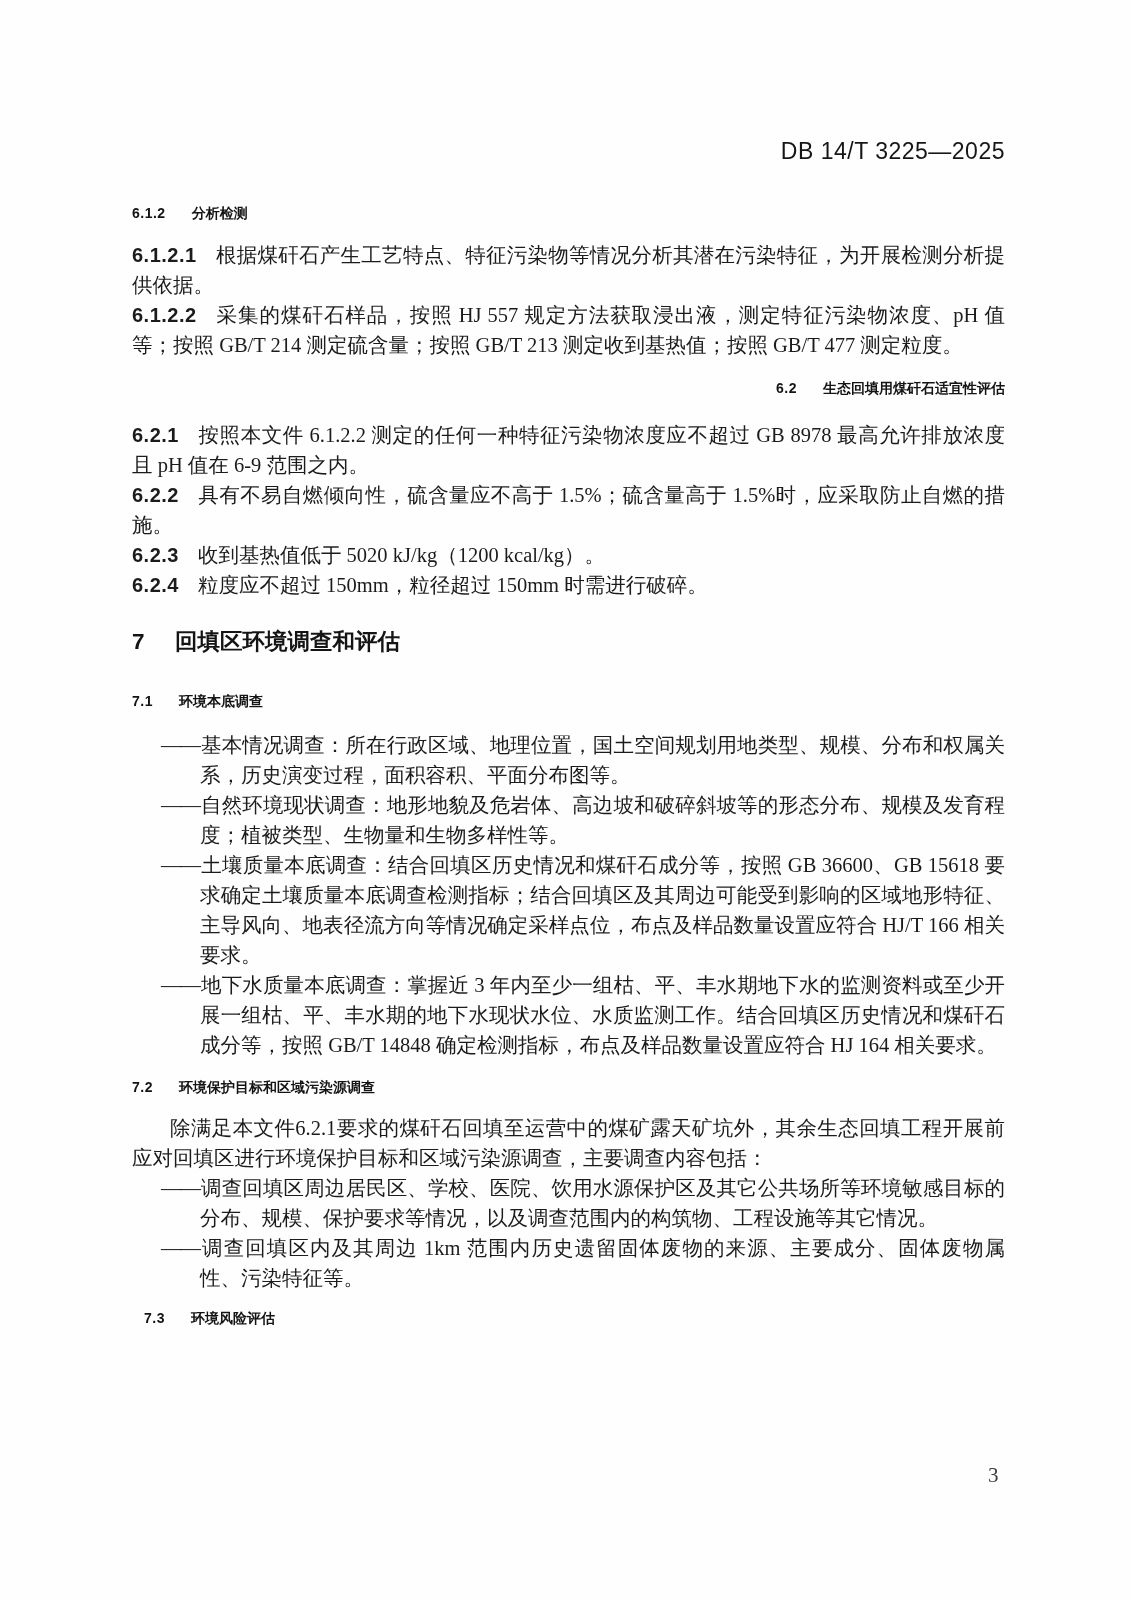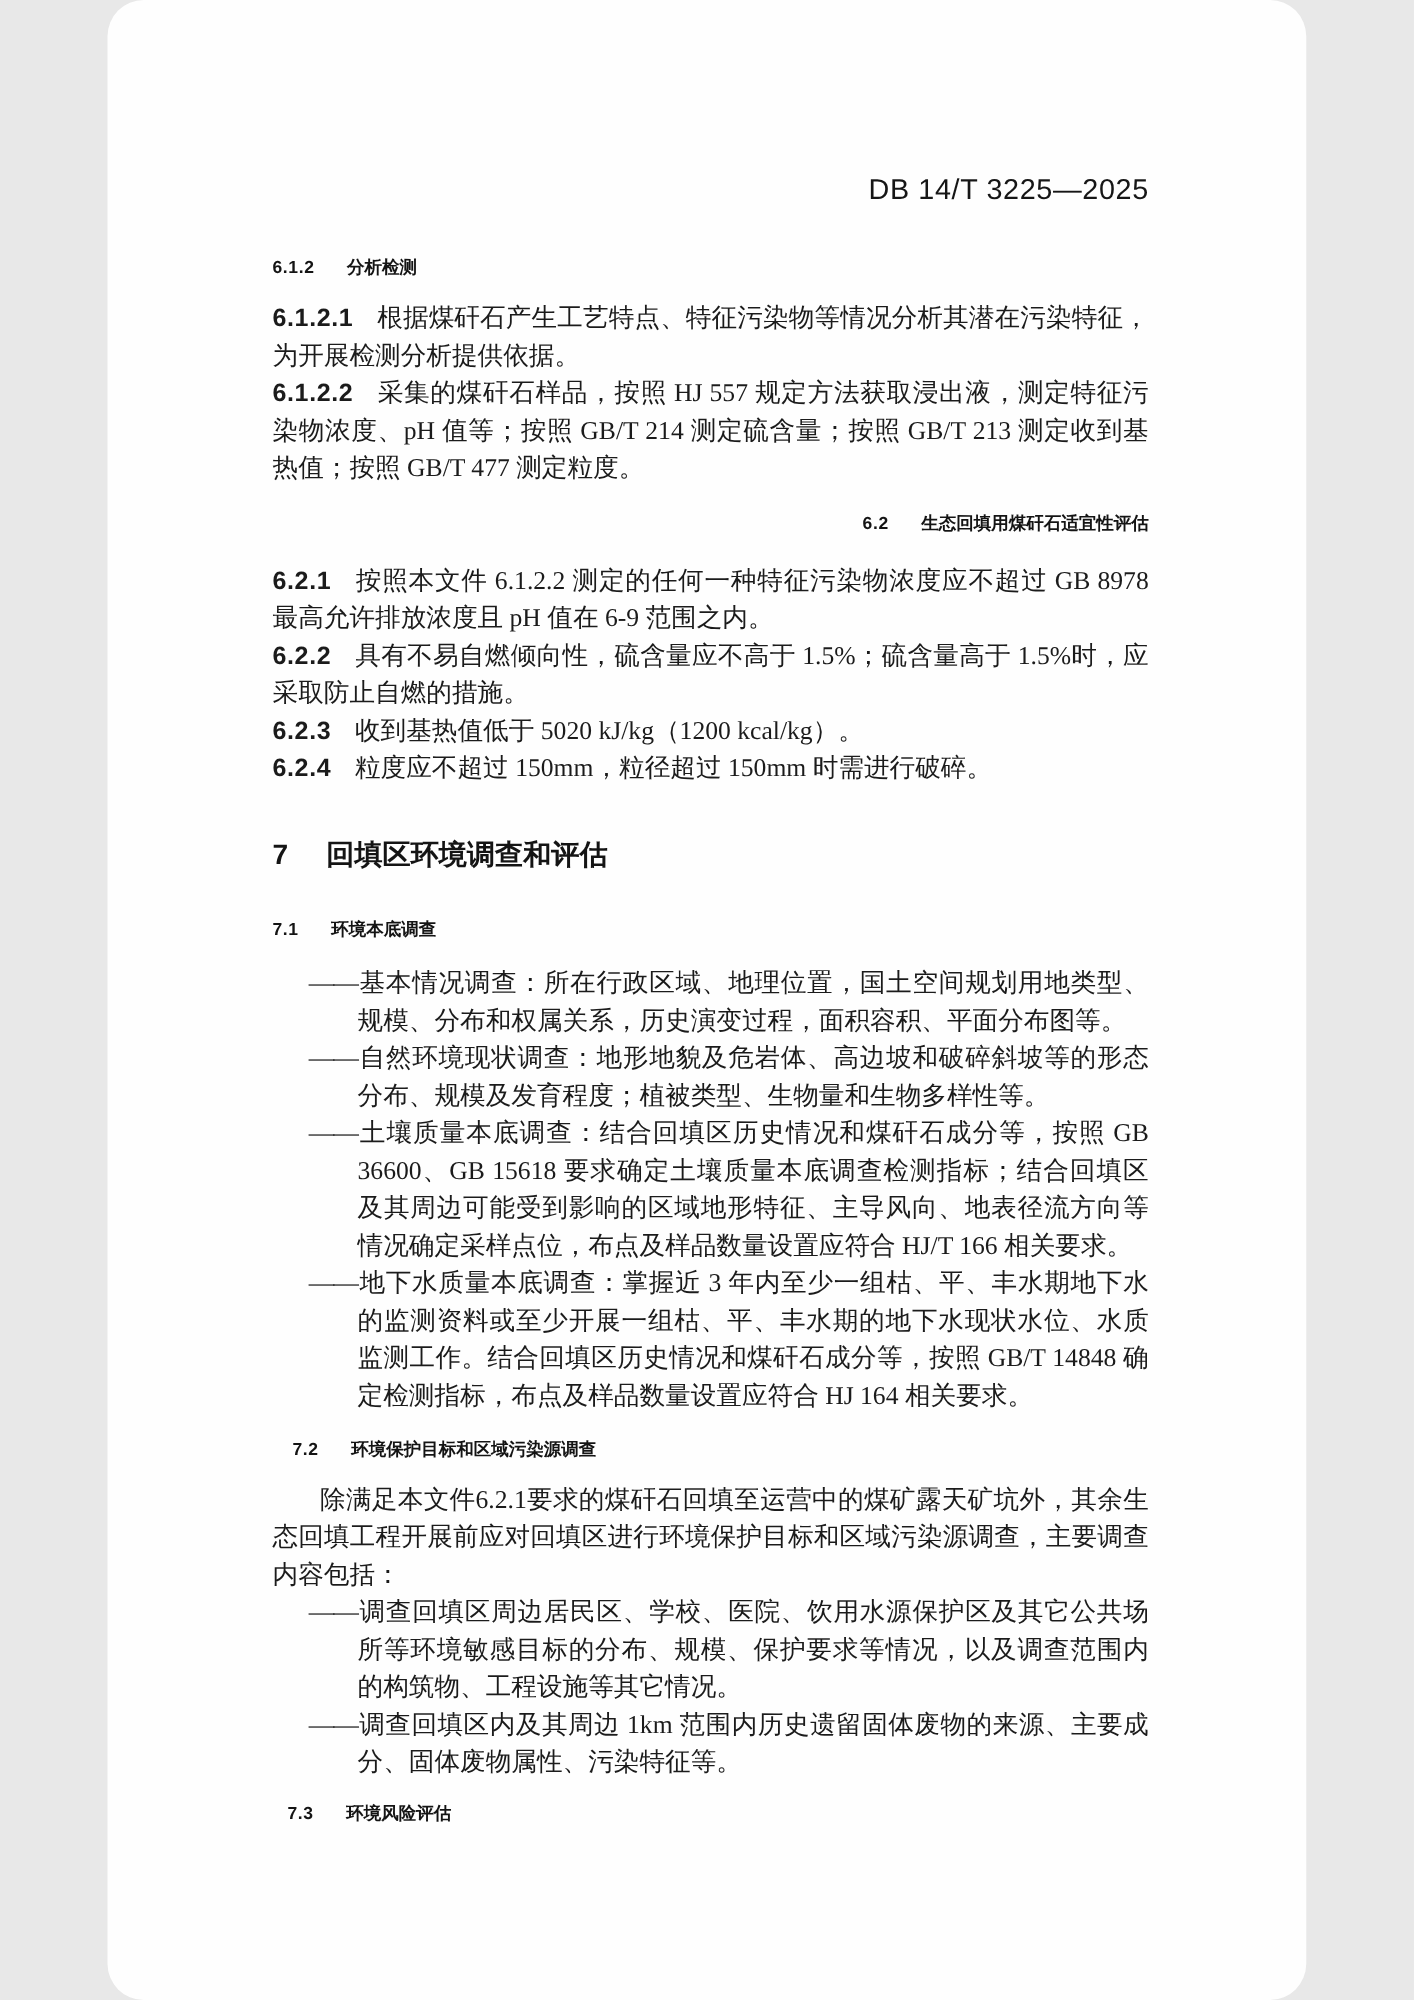--- a/index.html
+++ b/index.html
@@ -1,25 +1,24 @@
 <!DOCTYPE html>
 <html lang="zh"><head>
 <meta charset="utf-8">
 <style>
   html, body { margin: 0; padding: 0; background: #e8e8e8; }
   .page {
     position: relative;
-    width: 959px;
+    width: 1131px;
     height: 1600px;
     margin: 0 auto;
     background: #fefefe;
     font-family: "Liberation Serif", "DejaVu Serif", serif;
     color: #1b1b1b;
     overflow: hidden;
-    border-radius: 29px;
   }
   .running-header {
     position: absolute;
     top: 138px;
     right: 126px;
     font-family: "Liberation Sans", "DejaVu Sans", sans-serif;
     font-size: 23px;
     font-weight: 500;
     color: #161616;
     letter-spacing: 0.5px;
@@ -48,24 +47,24 @@
     font-family: "Liberation Sans", "DejaVu Sans", sans-serif;
     font-weight: bold;
     color: #141414;
     font-size: 14px;
     line-height: 30px;
     margin: 0;
   }
   .h-num { margin-right: 26px; letter-spacing: 0.5px; }
   .h-612 { margin: 15px 0 12px 0; }
   .h-62  { margin: 13px 0 17px 0; text-align: right; }
-  .h-7   { font-size: 22.5px; line-height: 33px; margin: 37px 0 0 0; }
+  .h-7   { font-size: 22.5px; line-height: 33px; margin: 25px 0 0 0; }
   .h-7 .h-num { margin-right: 30px; }
   .h-71  { margin: 28px 0 14px 0; }
-  .h-72  { margin: 12px 0 11px 16px; }
+  .h-72  { margin: 12px 0 11px 0; }
   .h-73  { margin: 10px 0 0 12px; }
   .dash-item {
     padding-left: 68px;
     text-indent: -39px;
   }
   .dash {
     letter-spacing: -1px;
     margin-right: 1px;
   }
   .page-number {

